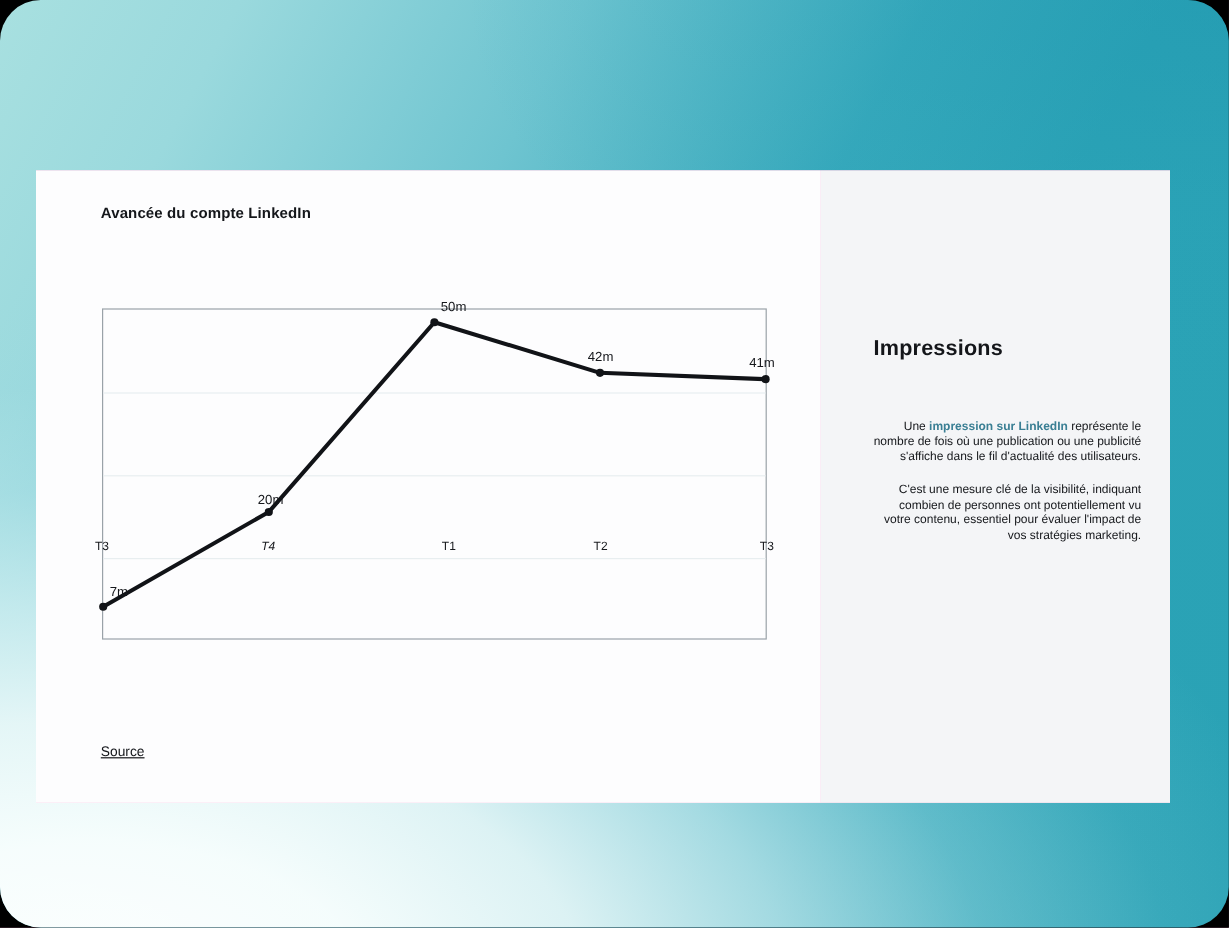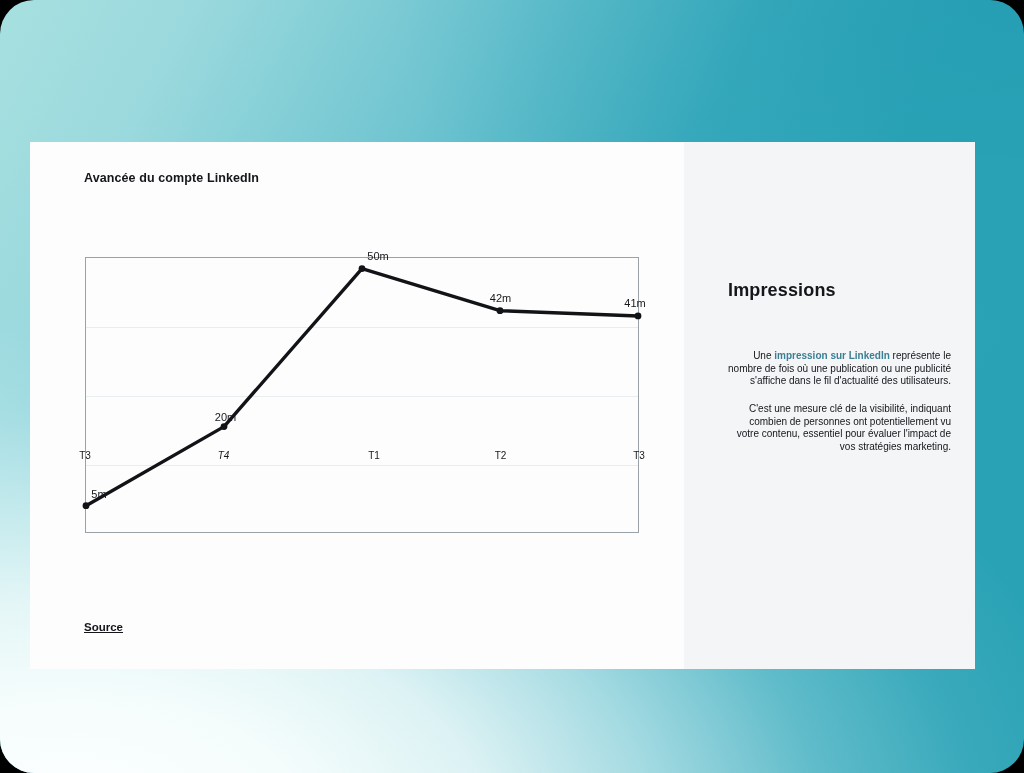--- a/index.html
+++ b/index.html
@@ -138,21 +138,21 @@
     left: 54px;
     top: 479px;
     font-size: 11.5px;
     font-weight: 700;
     color: #14161a;
     line-height: 1.18;
   }
   #footer-source {
     display: inline-block;
     text-decoration: underline;
-    font-weight: 700;
+    font-weight: 400;
     color: #14161a;
     cursor: pointer;
   }
 
   
   #text-pane {
     position: relative;
     flex: 1 1 auto;
     height: 100%;
     background: #f4f5f7;
@@ -200,21 +200,21 @@
           <path d="M 0 249.46153846153845 L 138.5 169.84615384615384 L 277 10.615384615384585 L 415.5 53.076923076923066 L 554 58.38461538461539" fill="none" stroke="#111317" stroke-width="3.4" stroke-linejoin="round" stroke-linecap="round" vector-effect="non-scaling-stroke"></path>
           <circle cx="0" cy="249.46153846153845" r="3.4" fill="#111317"></circle>
           <circle cx="138.5" cy="169.84615384615384" r="3.4" fill="#111317"></circle>
           <circle cx="277" cy="10.615384615384585" r="3.4" fill="#111317"></circle>
           <circle cx="415.5" cy="53.076923076923066" r="3.4" fill="#111317"></circle>
           <circle cx="554" cy="58.38461538461539" r="3.4" fill="#111317"></circle>
         </svg>
     </div>
 
     <div id="point-labels">
-        <div class="pt-label" style="left: 69px; top: 358.462px;">5m</div>
+        <div class="pt-label" style="left: 69px; top: 358.462px;">7m</div>
         <div class="pt-label" style="left: 195.5px; top: 280.846px;">20m</div>
         <div class="pt-label" style="left: 348px; top: 119.615px;">50m</div>
         <div class="pt-label" style="left: 470.5px; top: 162.077px;">42m</div>
         <div class="pt-label" style="left: 605px; top: 167.385px;">41m</div>
       </div>
     <div id="x-ticks">
         <div class="x-tick" style="left: 55px;">T3</div>
         <div class="x-tick" style="left: 193.5px; font-style: italic;">T4</div>
         <div class="x-tick" style="left: 332px; margin-left: 12px;">T1</div>
         <div class="x-tick" style="left: 470.5px;">T2</div>

